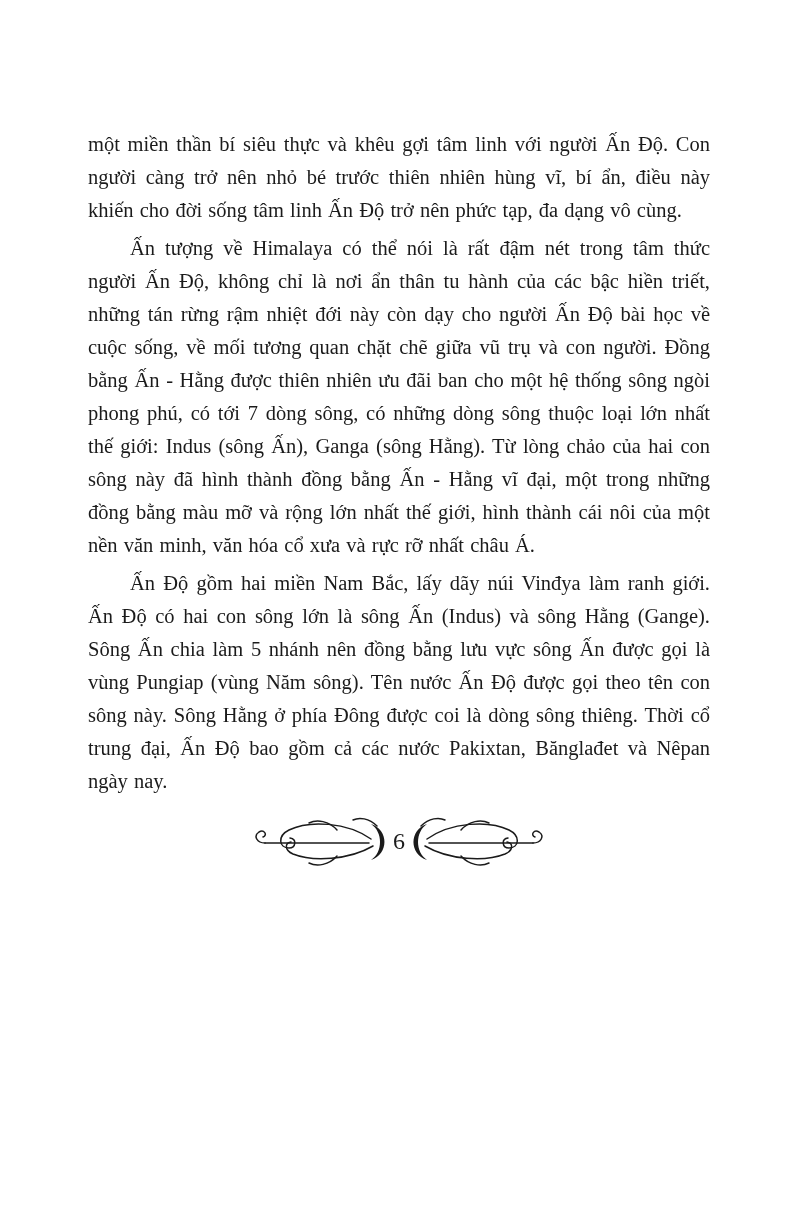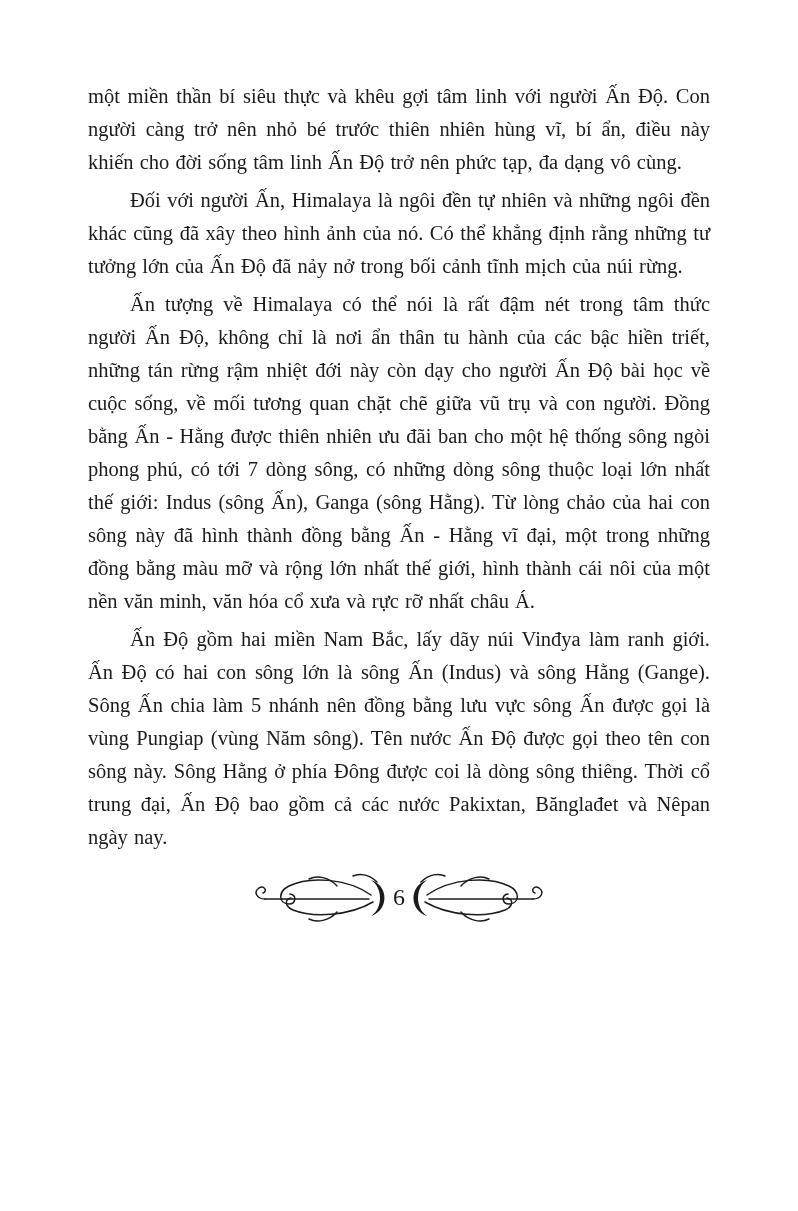--- a/index.html
+++ b/index.html
@@ -24,20 +24,21 @@
   .para {
     margin: 0 0 5px 0;
     font-size: 20.5px;
     line-height: 33px;
     text-align: justify;
     text-indent: 42px;
     word-spacing: 1px;
   }
   .para.no-indent {
     text-indent: 0;
+    margin-top: 48px;
   }
   .footer {
     display: flex;
     justify-content: center;
     margin-top: 12px;
   }
   .ornament {
     position: relative;
     width: 320px;
     height: 64px;
@@ -58,21 +59,20 @@
     padding: 0 3px;
     line-height: 1;
   }
 </style>
 </head>
 <body>
 
 <div class="page">
   <div class="text-block">
     <p class="para no-indent">một miền thần bí siêu thực và khêu gợi tâm linh với người Ấn Độ. Con người càng trở nên nhỏ bé trước thiên nhiên hùng vĩ, bí ẩn, điều này khiến cho đời sống tâm linh Ấn Độ trở nên phức tạp, đa dạng vô cùng.</p>
-    <p class="para">Đối với người Ấn, Himalaya là ngôi đền tự nhiên và những ngôi đền khác cũng đã xây theo hình ảnh của nó. Có thể khẳng định rằng những tư tưởng lớn của Ấn Độ đã nảy nở trong bối cảnh tĩnh mịch của núi rừng.</p>
     <p class="para">Ấn tượng về Himalaya có thể nói là rất đậm nét trong tâm thức người Ấn Độ, không chỉ là nơi ẩn thân tu hành của các bậc hiền triết, những tán rừng rậm nhiệt đới này còn dạy cho người Ấn Độ bài học về cuộc sống, về mối tương quan chặt chẽ giữa vũ trụ và con người. Đồng bằng Ấn - Hằng được thiên nhiên ưu đãi ban cho một hệ thống sông ngòi phong phú, có tới 7 dòng sông, có những dòng sông thuộc loại lớn nhất thế giới: Indus (sông Ấn), Ganga (sông Hằng). Từ lòng chảo của hai con sông này đã hình thành đồng bằng Ấn - Hằng vĩ đại, một trong những đồng bằng màu mỡ và rộng lớn nhất thế giới, hình thành cái nôi của một nền văn minh, văn hóa cổ xưa và rực rỡ nhất châu Á.</p>
     <p class="para">Ấn Độ gồm hai miền Nam Bắc, lấy dãy núi Vinđya làm ranh giới. Ấn Độ có hai con sông lớn là sông Ấn (Indus) và sông Hằng (Gange). Sông Ấn chia làm 5 nhánh nên đồng bằng lưu vực sông Ấn được gọi là vùng Pungiap (vùng Năm sông). Tên nước Ấn Độ được gọi theo tên con sông này. Sông Hằng ở phía Đông được coi là dòng sông thiêng. Thời cổ trung đại, Ấn Độ bao gồm cả các nước Pakixtan, Bănglađet và Nêpan ngày nay.</p>
   </div>
 
   <div class="footer">
     <div class="ornament">
       <svg viewBox="0 0 320 64" aria-hidden="true">
         <g id="fl" stroke="#1b1b1b" stroke-width="1.5" fill="none" stroke-linecap="round">
 
           <path d="M132,29 C108,12 70,10 50,20 C38,26 40,38 50,38 C57,38 58,29 51,28"></path>

